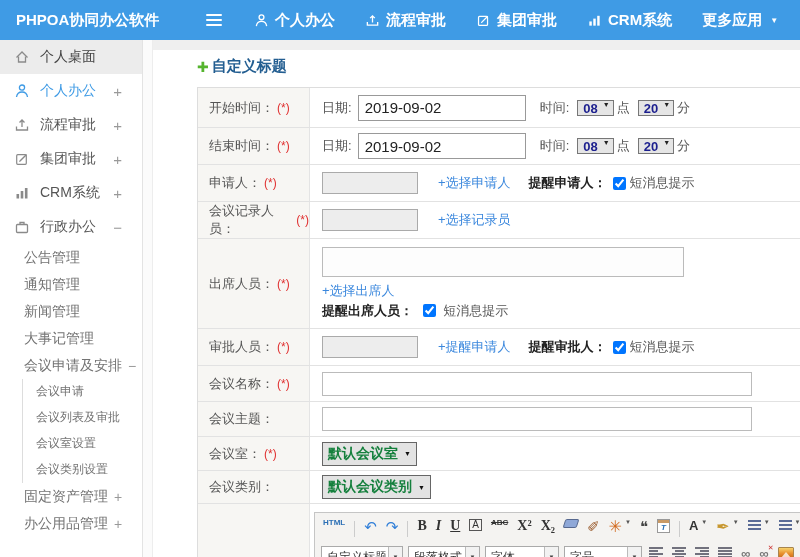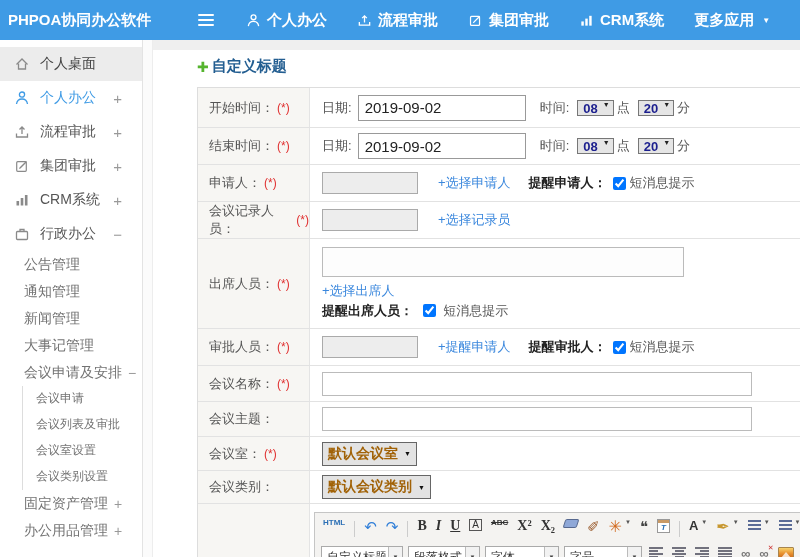--- a/index.html
+++ b/index.html
@@ -2,31 +2,31 @@
 <html><head>
 <meta charset="utf-8">
 <style>
   * { margin:0; padding:0; box-sizing:border-box; }
   html,body { width:800px; height:557px; overflow:hidden; }
   body { font-family:"Liberation Sans","DejaVu Sans",sans-serif; background:#fff; color:#555; }
   .page { width:800px; height:557px; overflow:hidden; display:flex; flex-direction:column; }
 
   
   .hdr { height:40px; background:#3f9be5; display:flex; align-items:center; flex:0 0 40px; }
-  .logo { color:#fff; font-size:15px; font-weight:bold; padding-left:8px; width:170px; }
+  .logo { color:#fff; font-size:15px; font-weight:bold; padding-left:8px; width:170px;margin-left:8px; }
   .burger { margin-left:28px; cursor:pointer; }
   .burger i { display:block; width:16px; height:2px; background:#fff; margin:3px 0; border-radius:1px; }
   .nav { display:flex; align-items:center; margin-left:32px; gap:30px; }
   .nav a { display:flex; align-items:center; gap:6px; color:#fff; font-size:15px; font-weight:600; text-decoration:none; cursor:pointer; }
   .nav svg { display:block; }
   .hcar { font-size:8px; margin-left:2px; }
 
   
   .bd { flex:1; display:flex; overflow:hidden; }
-  .sb { width:143px; flex:0 0 143px; background:#fff; border-right:1px solid #e3e3e3; padding-top:7px; overflow:hidden; font-size:14px; }
+  .sb { width:143px; flex:0 0 143px; background:#fff; border-right:1px solid #e3e3e3; overflow:hidden; font-size:14px; }
   .si { height:34px; display:flex; align-items:center; padding-left:14px; color:#555; cursor:pointer; }
   .si .ic { display:flex; width:17px; margin-right:9px; color:#8a8a8a; }
   .si.active { background:#ececec; color:#444; }
   .si.blue { color:#3f9be5; }
   .si.blue .ic { color:#3f9be5; }
   .si .xp { margin-left:auto; margin-right:20px; color:#999; font-size:15px; }
   .s1 { height:27px; display:flex; align-items:center; padding-left:24px; font-size:14px; color:#737373; cursor:pointer; }
   .s1 .xp2 { color:#999; margin-left:6px; }
   .lvl2wrap { margin-left:22px; border-left:1px solid #ddd; padding-left:13px; }
   .s2 { min-height:26px; display:flex; align-items:center; font-size:12px; color:#737373; cursor:pointer; padding:3px 0; }
@@ -59,21 +59,21 @@
   .remind { font-weight:bold; color:#222; margin-left:18px; }
   .cb { width:13px; height:13px; margin:0 4px 0 6px; vertical-align:-2px; }
   .sms { color:#555; }
 
   .ta { width:362px; height:56px; border:1px solid #bbb; background:#fdfdfd; resize:none; }
   .lnkline { margin:5px 0 2px 0; }
   .remind2 { font-weight:bold; color:#222; }
   .inp-w { width:430px; height:24px; border:1px solid #bbb; font-size:13px; padding:0 4px; font-family:inherit; }
 
   .bigsel { display:inline-flex; align-items:center; height:24px; background:#e3e3e3; border:1px solid #666; padding:0 5px; cursor:pointer; }
-  .bigsel .v { color:#a16207; font-size:14px; font-weight:bold; }
+  .bigsel .v { color:#15803d; font-size:14px; font-weight:bold; }
   .bigsel .ar { font-size:7px; color:#111; margin-left:6px; }
 
   
   .edcell { flex:1; padding:8px 0 0 4px; background:#fff; }
   .edbox { width:520px; border:1px solid #c5c5c5; background:#f4f3f1; padding:4px 6px 5px 6px; }
   .trow { display:flex; align-items:center; gap:5px; height:24px; white-space:nowrap; }
   .trow2 { margin-top:4px; }
   .tbtn { display:inline-flex; align-items:flex-start; height:20px; padding:0 2px; cursor:pointer; color:#333; }
   .tbtn .g { line-height:1; }
   .tsep { width:1px; height:16px; background:#ccc; margin:0 2px; flex:0 0 1px; }

